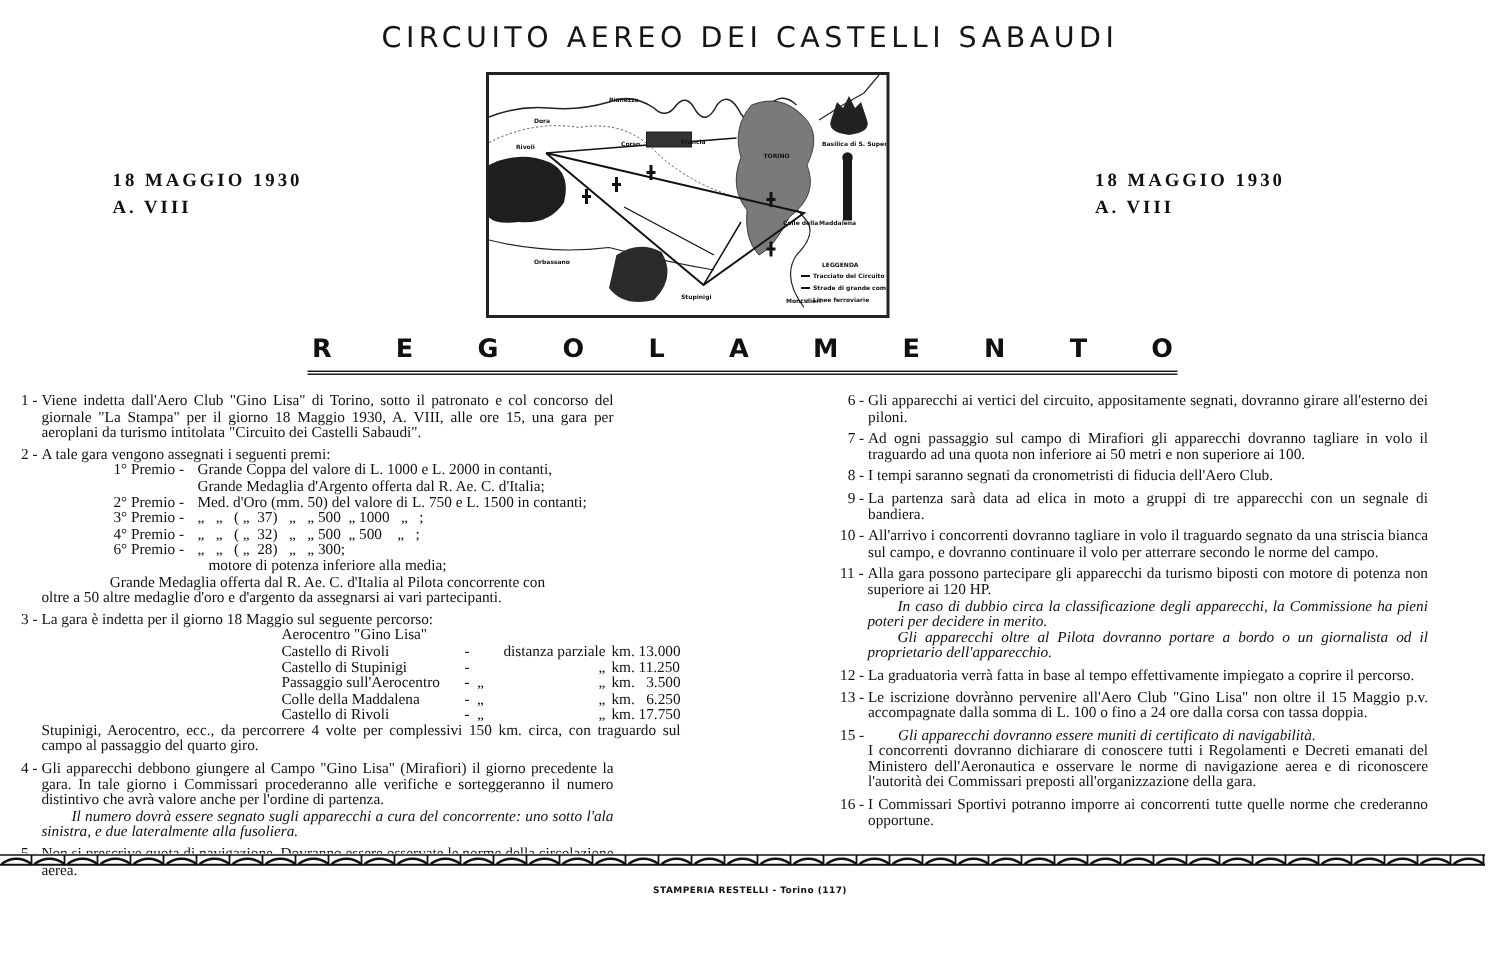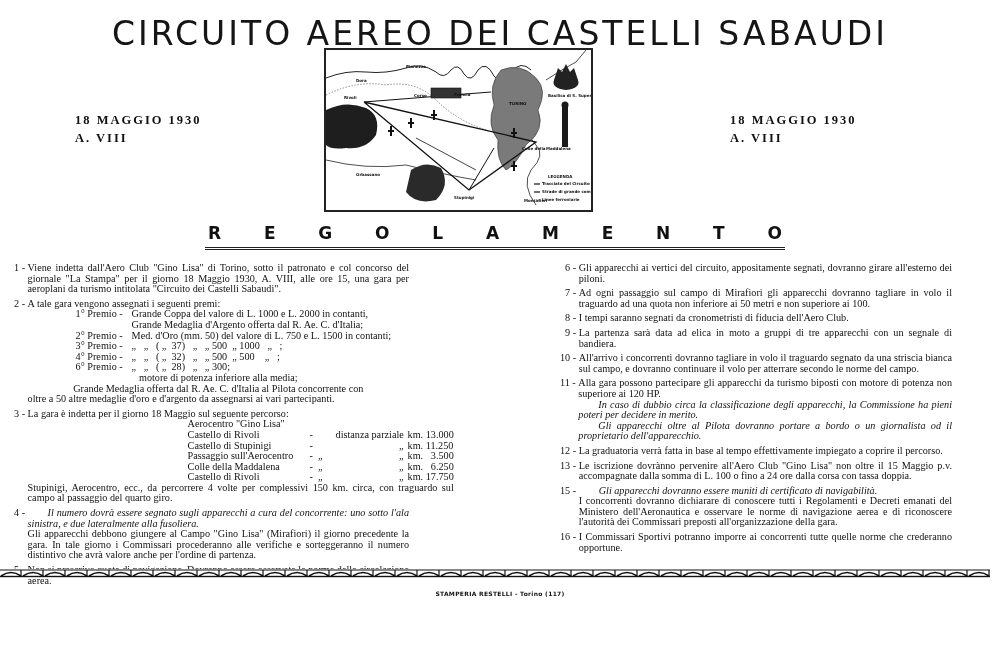--- a/index.html
+++ b/index.html
@@ -1,17 +1,17 @@
 <!DOCTYPE html>
 <html><head>
 <meta charset="utf-8">
 <style>
   html, body { margin: 0; padding: 0; background: #ffffff; }
   body { width: 1000px; height: 648px; position: relative; overflow: hidden; color: #111; font-family: "Liberation Sans", sans-serif; }
-  .title { position: absolute; left: 0; width: 1000px; top: 14px; text-align: center; font-size: 33px; letter-spacing: 3px; font-weight: normal; color: #151515; font-family: "DejaVu Sans", sans-serif; }
+  .title { position: absolute; left: 0; width: 1000px; top: 14px; text-align: center; font-size: 19px; letter-spacing: 3px; font-weight: normal; color: #151515; font-family: "DejaVu Sans", sans-serif; }
   .date-block { position: absolute; top: 111px; font-weight: bold; font-size: 12.5px; letter-spacing: 2px; line-height: 18px; font-family: Liberation Serif, serif; }
   .date-left { left: 75px; width: 150px; }
   .date-right { left: 730px; width: 150px; }
   .map { position: absolute; left: 324px; top: 48px; width: 265px; height: 160px; border: 2px solid #222; background: #fff; overflow: hidden; }
   .map svg { display: block; }
   .heading { position: absolute; top: 223px; left: 205px; width: 580px; height: 24px; border-bottom: 3px double #222; }
   .heading-letters { display: flex; justify-content: space-between; font-family: "DejaVu Sans", sans-serif; font-weight: bold; font-size: 17px; padding: 0 3px; }
   .col { position: absolute; top: 263px; font-family: "Liberation Serif", serif; font-size: 10.2px; line-height: 10.6px; color: #111; }
   .col-left { left: 14px; width: 395px; }
   .col-right { left: 560px; width: 392px; }
@@ -204,22 +204,22 @@
           <span style="text-align:right;padding-right:4px">„</span>
           <span>km. 17.750</span>
         </div>
       <span class="p">Stupinigi, Aerocentro, ecc., da percorrere 4 volte per complessivi 150 km. circa, con traguardo sul campo al passaggio del quarto giro.</span>
     </div>
   </div>
 
   <div class="art">
     <span class="num">4 - </span>
     <div class="body">
+      <span class="p">Gli apparecchi debbono giungere al Campo "Gino Lisa" (Mirafiori) il giorno precedente la gara. In tale giorno i Commissari procederanno alle verifiche e sorteggeranno il numero distintivo che avrà valore anche per l'ordine di partenza.</span>
       <span class="p indent">Il numero dovrà essere segnato sugli apparecchi a cura del concorrente: uno sotto l'ala sinistra, e due lateralmente alla fusoliera.</span>
-      <span class="p">Gli apparecchi debbono giungere al Campo "Gino Lisa" (Mirafiori) il giorno precedente la gara. In tale giorno i Commissari procederanno alle verifiche e sorteggeranno il numero distintivo che avrà valore anche per l'ordine di partenza.</span>
     </div>
   </div>
 
   <div class="art">
     <span class="num">5 - </span>
     <span class="body">Non si prescrive quota di navigazione. Dovranno essere osservate le norme della circolazione aerea.</span>
   </div>
 </div>
 
 <div class="col col-right">

